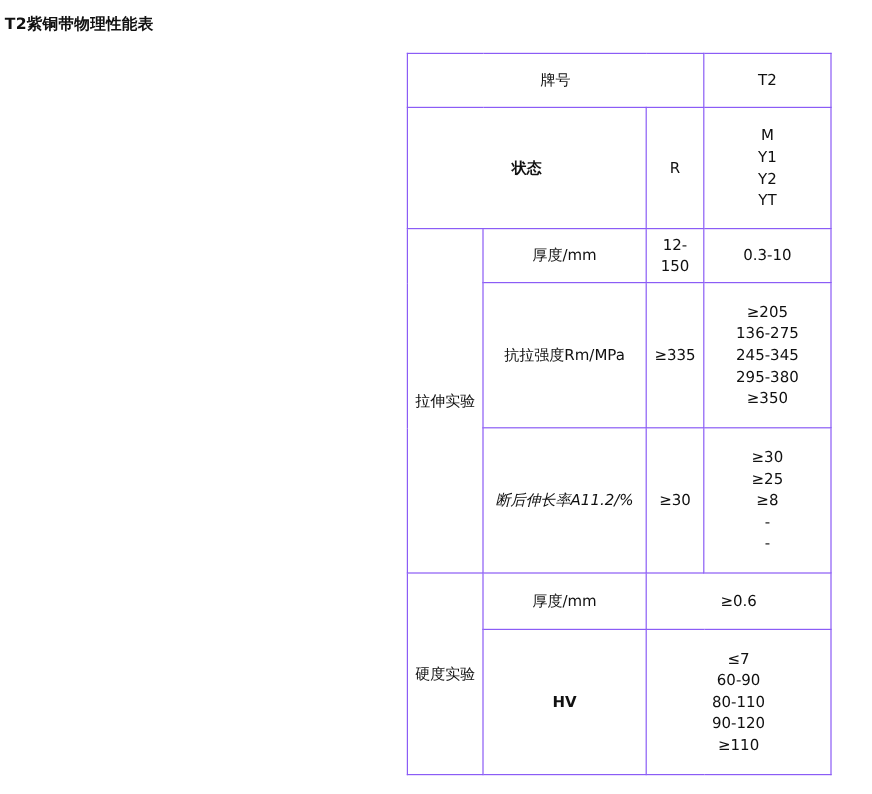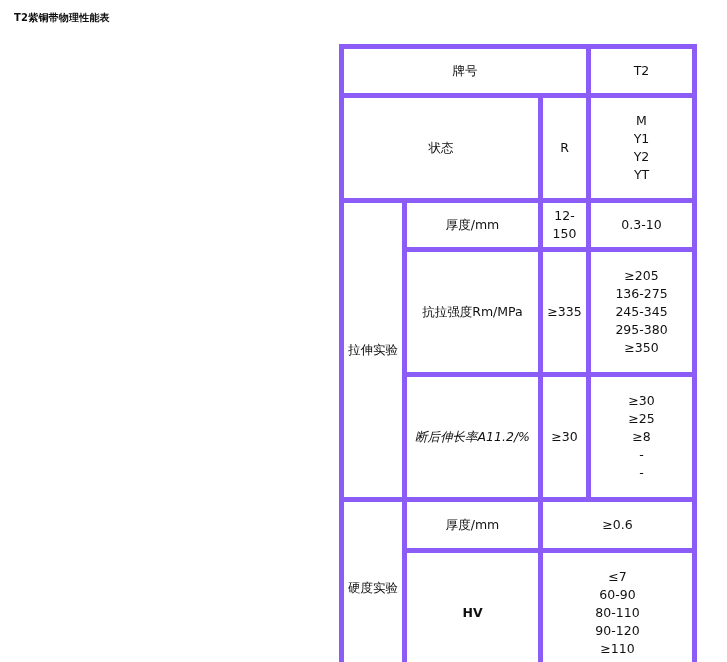--- a/index.html
+++ b/index.html
@@ -10,43 +10,43 @@
     width: 727px;
     height: 662px;
     background: #ffffff;
     font-family: "DejaVu Sans", "Liberation Sans", sans-serif;
     color: #111111;
     position: relative;
     overflow: hidden;
   }
   .page-title {
     position: absolute;
-    left: 14px;
+    left: 4px;
     top: 11px;
-    font-size: 10px;
+    font-size: 13px;
     font-weight: bold;
     color: #111111;
     letter-spacing: 0.2px;
     white-space: nowrap;
   }
   .table-wrap {
     position: absolute;
     left: 339px;
     top: 44px;
     width: 353px;
   }
   table.spec {
     border-collapse: collapse;
     table-layout: fixed;
     width: 353px;
     font-size: 12.5px;
     color: #111111;
   }
   table.spec td {
-    border: 5px solid #8b5cf6;
+    border: 1px solid #8b5cf6;
     text-align: center;
     vertical-align: middle;
     padding: 4px 2px;
     line-height: 1.45;
   }
   .col-a { width: 63px; }
   .col-b { width: 136px; }
   .col-c { width: 48px; }
   .col-d { width: 106px; }
 
@@ -66,21 +66,21 @@
       <col class="col-b">
       <col class="col-c">
       <col class="col-d">
     </colgroup>
     <tbody>
       <tr>
         <td colspan="3" style="height:36px;">牌号</td>
         <td>T2</td>
       </tr>
       <tr>
-        <td colspan="2" style="height:92px;">状态</td>
+        <td colspan="2" style="height:92px;font-weight:bold;">状态</td>
         <td>R</td>
         <td class="multi">M
 Y1
 Y2
 YT</td>
       </tr>
       <tr>
         <td rowspan="3">拉伸实验</td>
         <td style="height:36px;">厚度/mm</td>
         <td>12-150</td>

